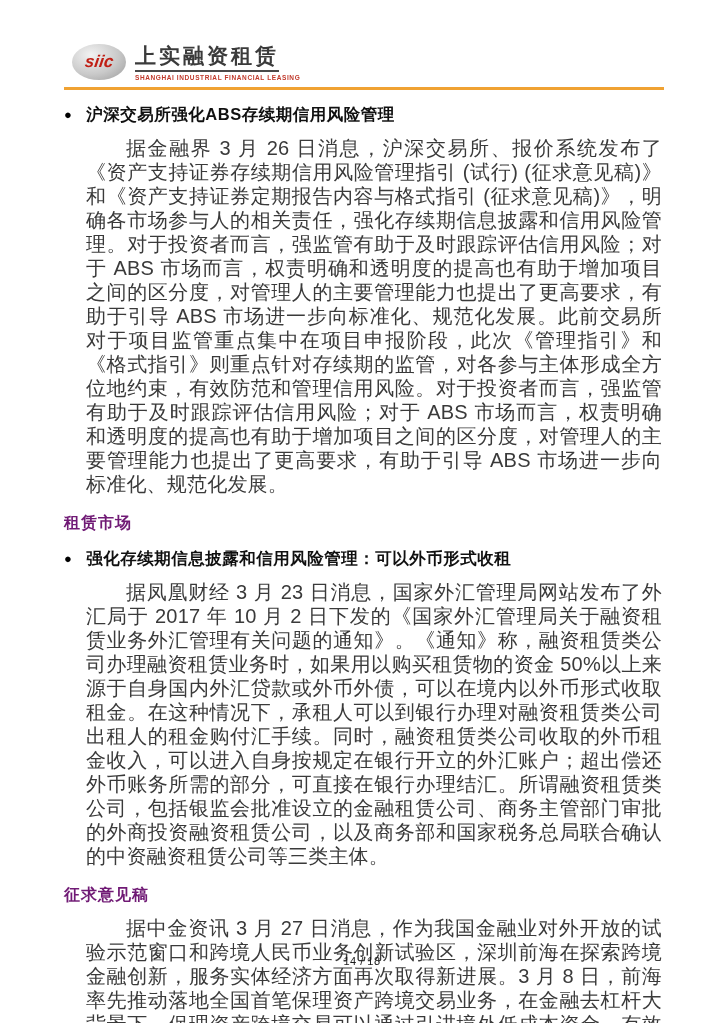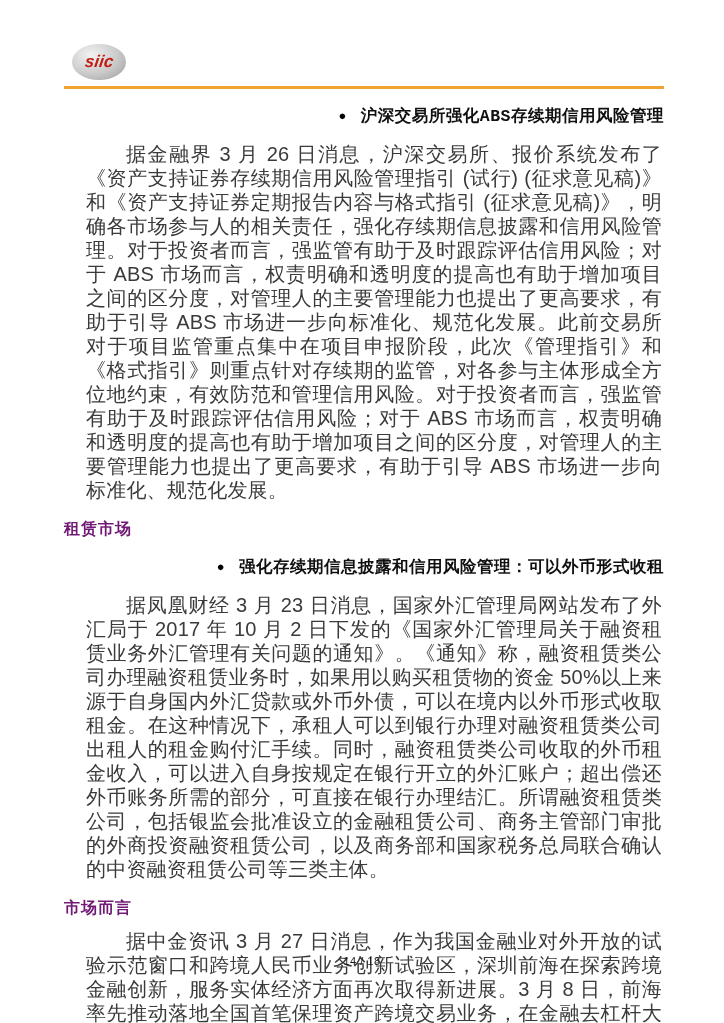--- a/index.html
+++ b/index.html
@@ -33,25 +33,24 @@
     align-self:flex-start;
   }
   .logo-en{
     font-size:6.5px;color:#c0392b;letter-spacing:0.6px;margin-top:2px;
     white-space:nowrap;font-weight:bold;
   }
   
   .gold-rule{height:3px;background:#f0a232;margin-top:6px;}
   
   .headline{
-    text-align:right;
+    text-align:left;
     font-size:16.5px;font-weight:bold;color:#101010;
-    margin:14px 0 0 0;line-height:28px;
+    margin:14px 0 0 0;line-height:20px;
     letter-spacing:0.5px;
-    font-family:Liberation Mono, monospace;
   }
   .headline .bullet{
     font-size:13px;margin-right:14px;color:#000;
     position:relative;top:-1px;
   }
   
   .section-title{
     font-size:16px;font-weight:bold;color:#701a75;
     margin:16px 0 0 0;line-height:22px;letter-spacing:1px;
   }
@@ -71,35 +70,39 @@
 </style>
 </head>
 <body>
 
 <div class="page">
 
   <div class="logo-row">
     <div class="logo-globe">
       <span>siic</span>
     </div>
+    <div class="logo-names">
+      <span class="logo-cn">上实融资租赁</span>
+      <span class="logo-en">SHANGHAI INDUSTRIAL FINANCIAL LEASING</span>
+    </div>
   </div>
 
   <div class="gold-rule"></div>
 
   <div class="headline">
     <span class="bullet">●</span><span>沪深交易所强化ABS存续期信用风险管理</span>
   </div>
   <p class="body-par">据金融界 3 月 26 日消息，沪深交易所、报价系统发布了《资产支持证券存续期信用风险管理指引 (试行) (征求意见稿)》和《资产支持证券定期报告内容与格式指引 (征求意见稿)》，明确各市场参与人的相关责任，强化存续期信息披露和信用风险管理。对于投资者而言，强监管有助于及时跟踪评估信用风险；对于 ABS 市场而言，权责明确和透明度的提高也有助于增加项目之间的区分度，对管理人的主要管理能力也提出了更高要求，有助于引导 ABS 市场进一步向标准化、规范化发展。此前交易所对于项目监管重点集中在项目申报阶段，此次《管理指引》和《格式指引》则重点针对存续期的监管，对各参与主体形成全方位地约束，有效防范和管理信用风险。对于投资者而言，强监管有助于及时跟踪评估信用风险；对于 ABS 市场而言，权责明确和透明度的提高也有助于增加项目之间的区分度，对管理人的主要管理能力也提出了更高要求，有助于引导 ABS 市场进一步向标准化、规范化发展。</p>
 
   <div class="section-title">租赁市场</div>
 
   <div class="headline">
     <span class="bullet">●</span><span>强化存续期信息披露和信用风险管理：可以外币形式收租</span>
   </div>
   <p class="body-par">据凤凰财经 3 月 23 日消息，国家外汇管理局网站发布了外汇局于 2017 年 10 月 2 日下发的《国家外汇管理局关于融资租赁业务外汇管理有关问题的通知》。《通知》称，融资租赁类公司办理融资租赁业务时，如果用以购买租赁物的资金 50%以上来源于自身国内外汇贷款或外币外债，可以在境内以外币形式收取租金。在这种情况下，承租人可以到银行办理对融资租赁类公司出租人的租金购付汇手续。同时，融资租赁类公司收取的外币租金收入，可以进入自身按规定在银行开立的外汇账户；超出偿还外币账务所需的部分，可直接在银行办理结汇。所谓融资租赁类公司，包括银监会批准设立的金融租赁公司、商务主管部门审批的外商投资融资租赁公司，以及商务部和国家税务总局联合确认的中资融资租赁公司等三类主体。</p>
 
-  <div class="section-title">市场而言</div>
+  <div class="section-title">征求意见稿</div>
 
   <p class="body-par">据中金资讯 3 月 27 日消息，作为我国金融业对外开放的试验示范窗口和跨境人民币业务创新试验区，深圳前海在探索跨境金融创新，服务实体经济方面再次取得新进展。3 月 8 日，前海率先推动落地全国首笔保理资产跨境交易业务，在金融去杠杆大背景下，保理资产跨境交易可以通过引进境外低成本资金，有效缓解中小微企业信用评级不足带来的融资难、融资贵等问题，为中小微企业发展提供更多助力。据悉，全国首笔保理资产跨境交易业务由亚洲保理携手前交所跨境部在“跨境债权转让试点”项下完成，交易金额 372 万元人民币，由亚洲保理向境外投资机构转让该资产包项下 4 笔应收账款债权，期限为 166 天，境外投资款 T+0 到账。该业务创新点在于第一，首次打通了境外资金投资境内保理资产的入境渠道，具有重大意义；其次，该业务以人民币计价且使用离岸人民币入境投资，是人民币国际化战略的具体落地；第三，利</p>
 
   <div class="footer">14 / 18</div>
 
 </div>
 
 </body></html>

